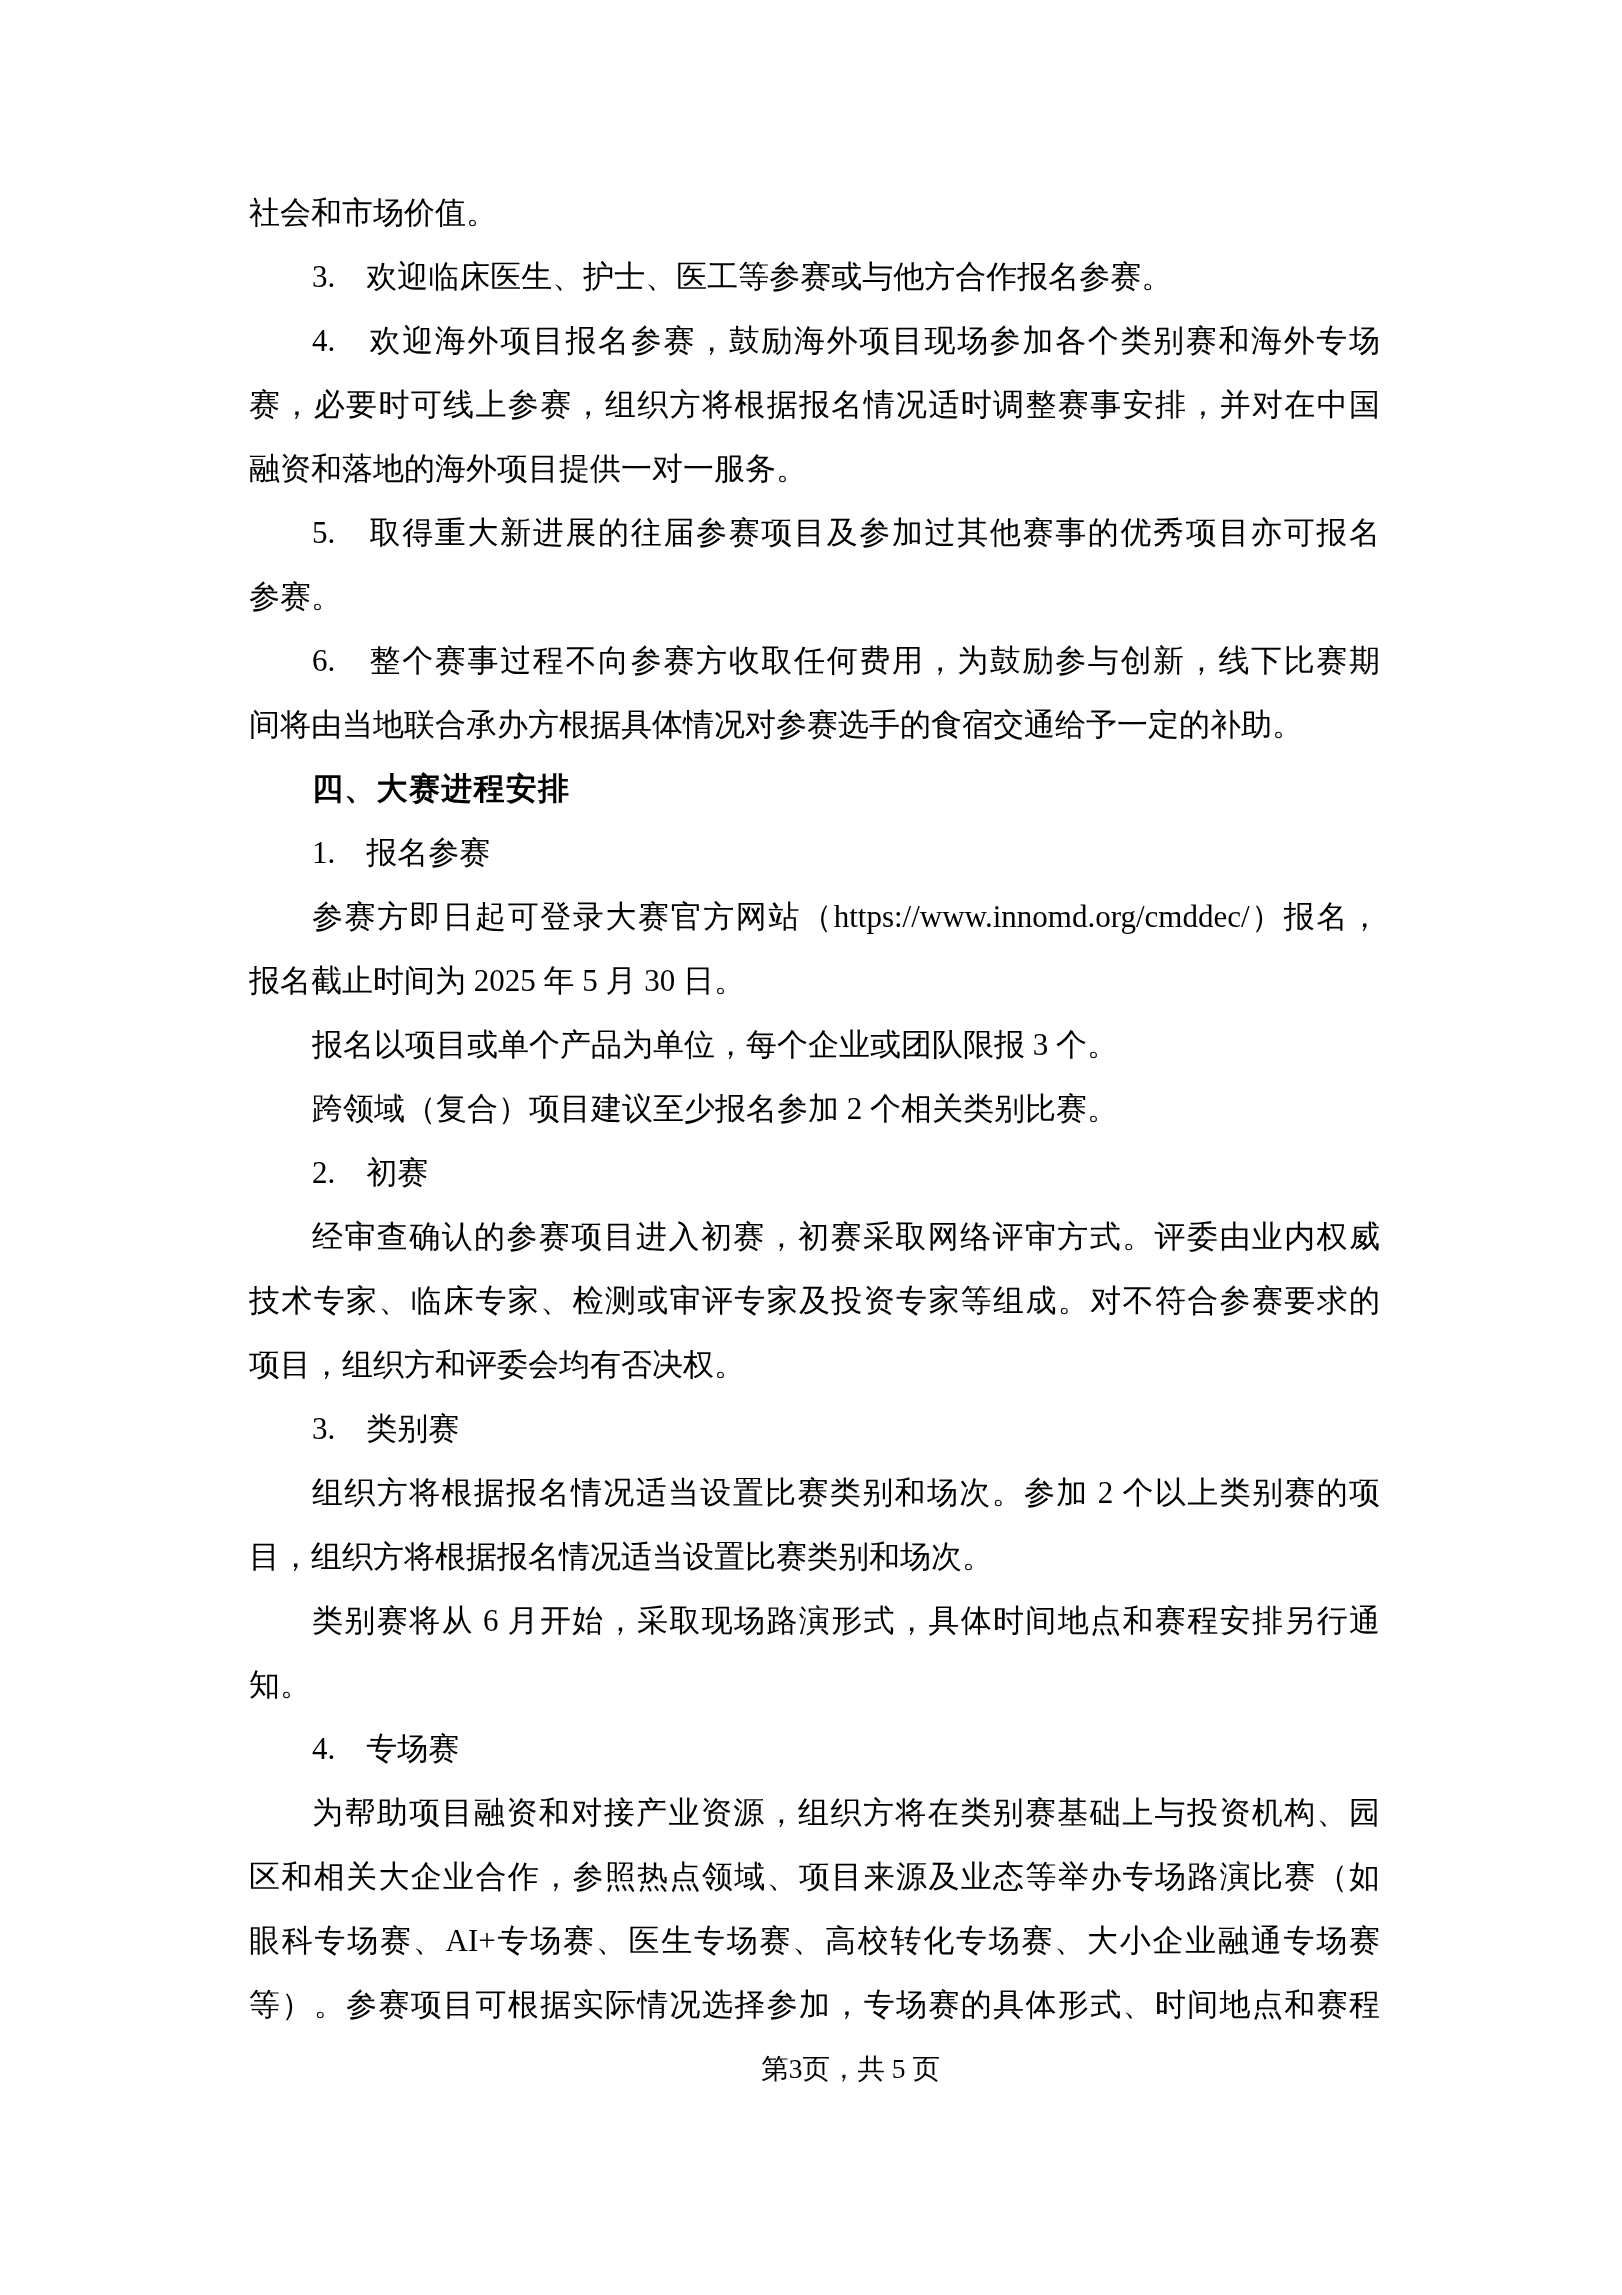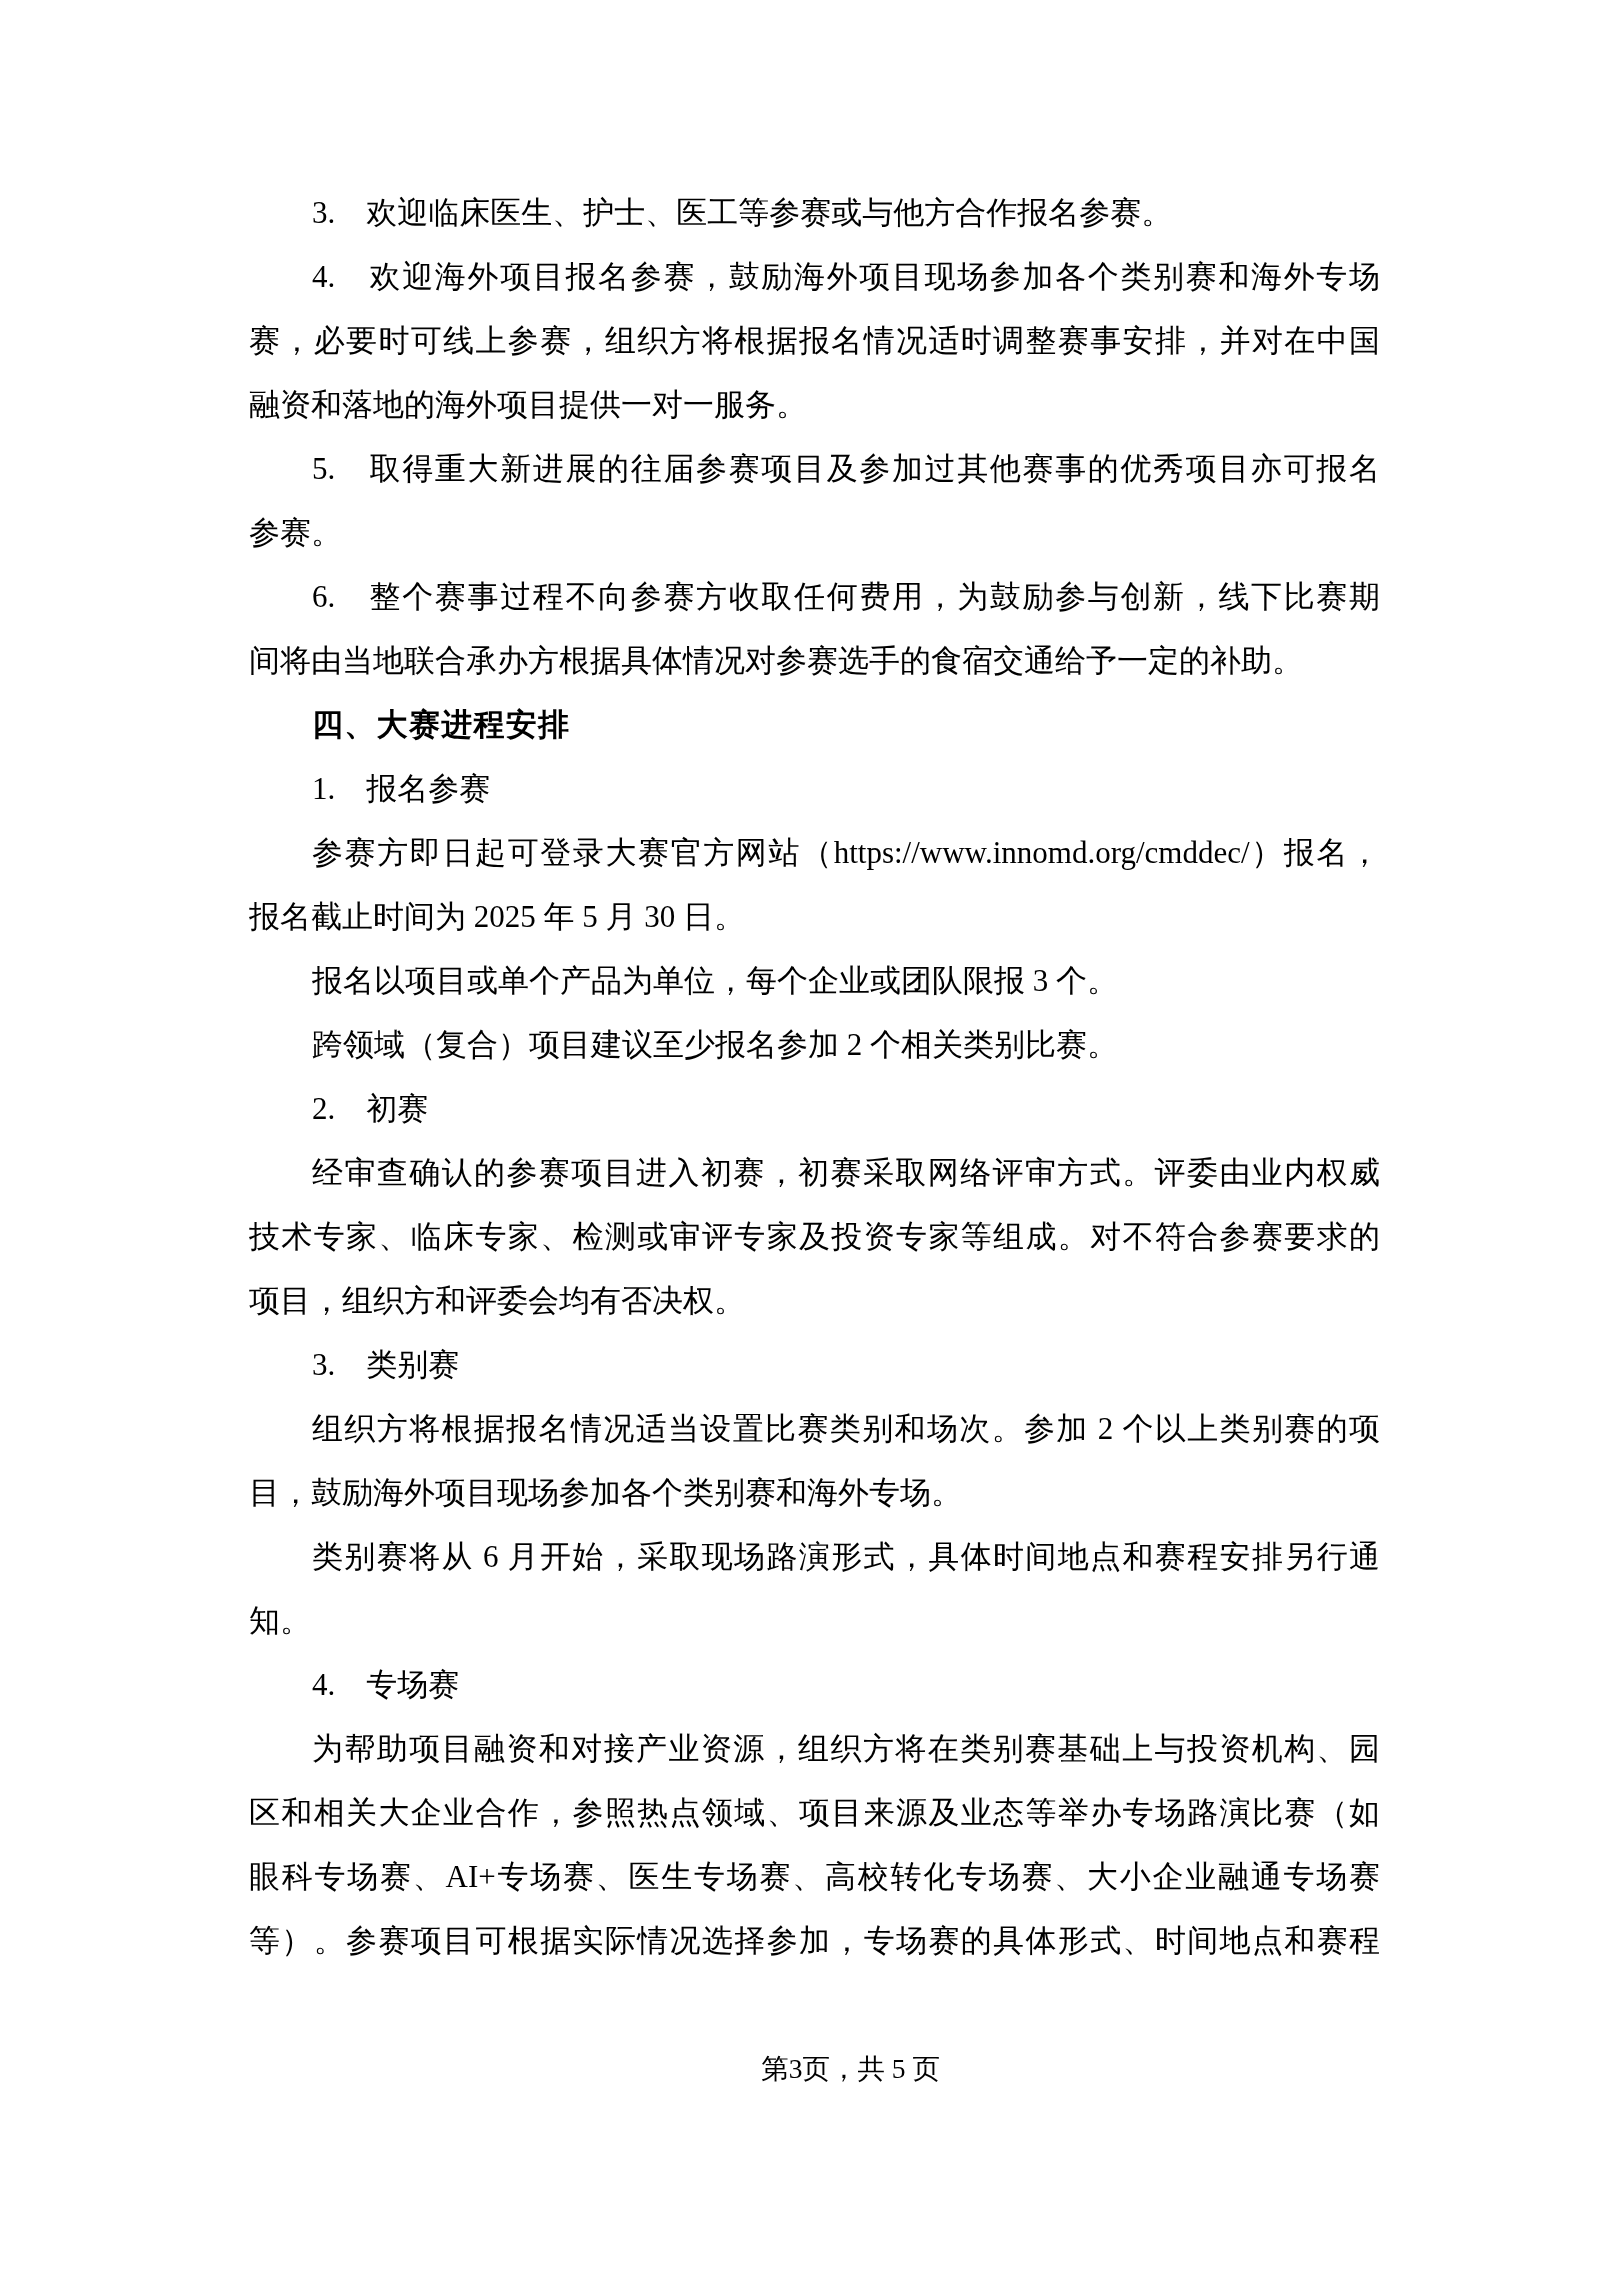--- a/index.html
+++ b/index.html
@@ -54,41 +54,42 @@
     font-size: 27.5px;
     line-height: 42px;
     padding-left: 39px;
   }
 </style>
 </head>
 <body>
 
 <div class="page">
   <div class="content">
+      <div class="line"><span>社会和市场价值。</span></div>
       <div class="line indent"><span>3.　欢迎临床医生、护士、医工等参赛或与他方合作报名参赛。</span></div>
       <div class="line indent justify"><span>4.　欢迎海外项目报名参赛，鼓励海外项目现场参加各个类别赛和海外专场</span></div>
       <div class="line justify"><span>赛，必要时可线上参赛，组织方将根据报名情况适时调整赛事安排，并对在中国</span></div>
       <div class="line"><span>融资和落地的海外项目提供一对一服务。</span></div>
       <div class="line indent justify"><span>5.　取得重大新进展的往届参赛项目及参加过其他赛事的优秀项目亦可报名</span></div>
       <div class="line"><span>参赛。</span></div>
       <div class="line indent justify"><span>6.　整个赛事过程不向参赛方收取任何费用，为鼓励参与创新，线下比赛期</span></div>
       <div class="line"><span>间将由当地联合承办方根据具体情况对参赛选手的食宿交通给予一定的补助。</span></div>
       <div class="line indent heading"><span>四、大赛进程安排</span></div>
       <div class="line indent"><span>1.　报名参赛</span></div>
       <div class="line indent justify"><span>参赛方即日起可登录大赛官方网站（https://www.innomd.org/cmddec/）报名，</span></div>
       <div class="line"><span>报名截止时间为 </span><span class="bold">2025 年 5 月 30 日</span><span>。</span></div>
       <div class="line indent"><span>报名以项目或单个产品为单位，每个企业或团队限报 3 个。</span></div>
       <div class="line indent"><span>跨领域（复合）项目建议至少报名参加 2 个相关类别比赛。</span></div>
       <div class="line indent"><span>2.　初赛</span></div>
       <div class="line indent justify"><span>经审查确认的参赛项目进入初赛，初赛采取网络评审方式。评委由业内权威</span></div>
       <div class="line justify"><span>技术专家、临床专家、检测或审评专家及投资专家等组成。对不符合参赛要求的</span></div>
       <div class="line"><span>项目，组织方和评委会均有否决权。</span></div>
       <div class="line indent"><span>3.　类别赛</span></div>
       <div class="line indent justify"><span>组织方将根据报名情况适当设置比赛类别和场次。参加 2 个以上类别赛的项</span></div>
-      <div class="line"><span>目，鼓励海外项目现场参加各个类别赛和海外专场。</span></div>
+      <div class="line"><span>目，组织方将根据报名情况适当设置比赛类别和场次。</span></div>
       <div class="line indent justify"><span>类别赛将从 6 月开始，采取现场路演形式，具体时间地点和赛程安排另行通</span></div>
       <div class="line"><span>知。</span></div>
       <div class="line indent"><span>4.　专场赛</span></div>
       <div class="line indent justify"><span>为帮助项目融资和对接产业资源，组织方将在类别赛基础上与投资机构、园</span></div>
       <div class="line justify"><span>区和相关大企业合作，参照热点领域、项目来源及业态等举办专场路演比赛（如</span></div>
       <div class="line justify"><span>眼科专场赛、AI+专场赛、医生专场赛、高校转化专场赛、大小企业融通专场赛</span></div>
       <div class="line justify"><span>等）。参赛项目可根据实际情况选择参加，专场赛的具体形式、时间地点和赛程</span></div>
     </div>
   <div class="footer">
     <span>第3页，共 5 页</span>

